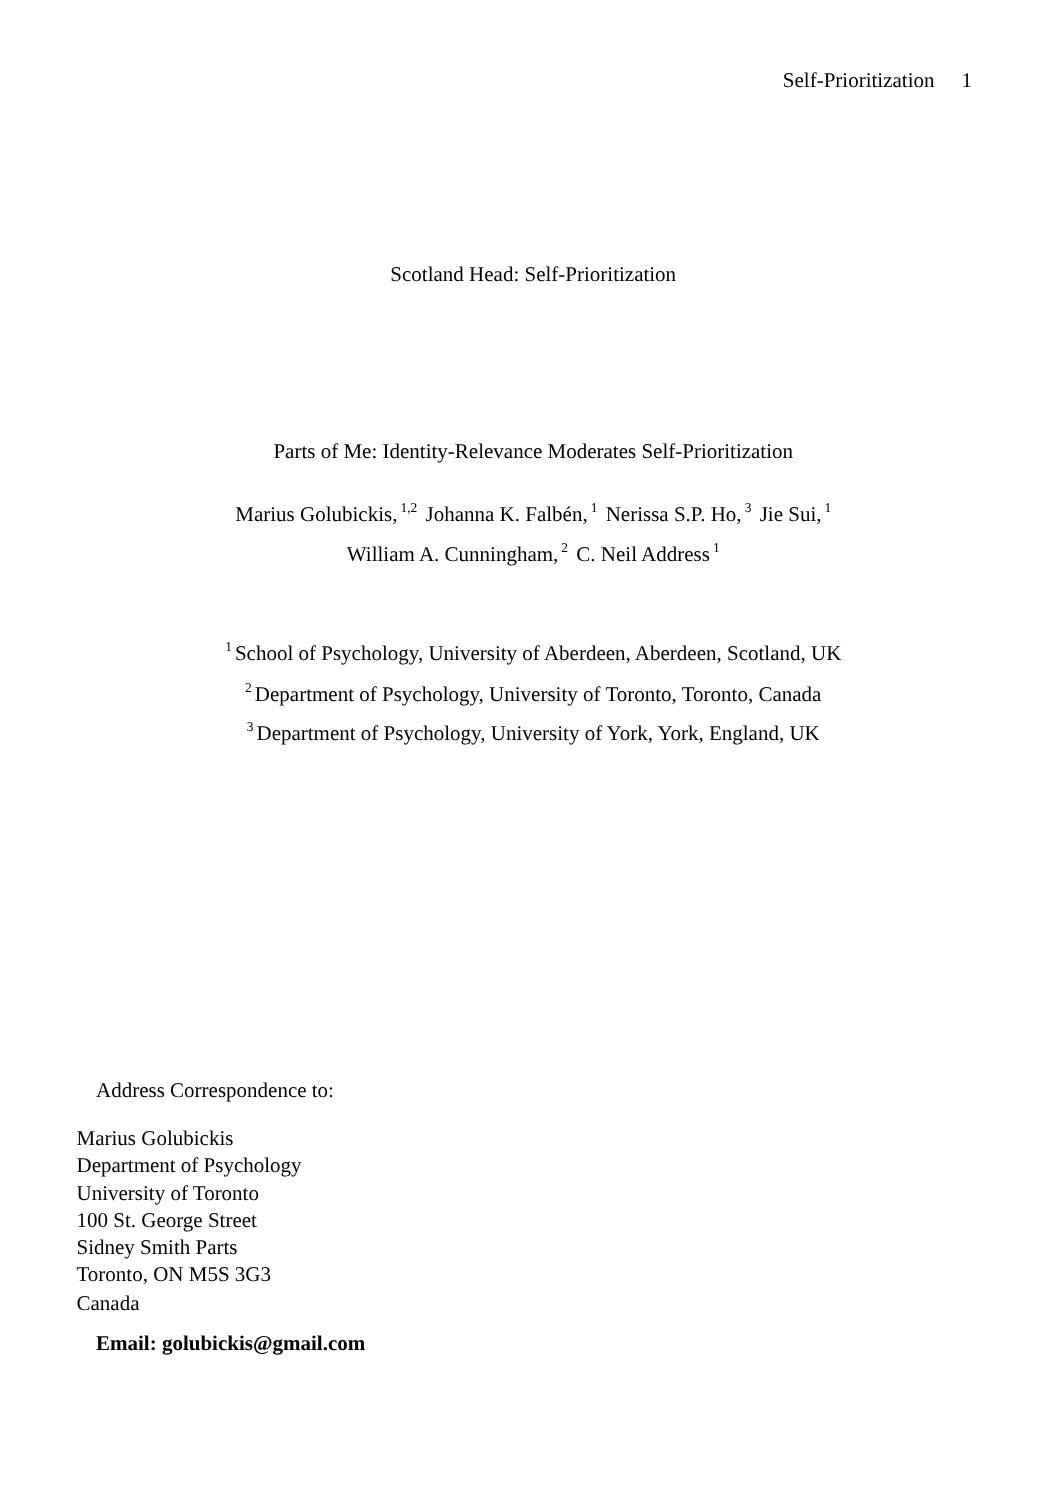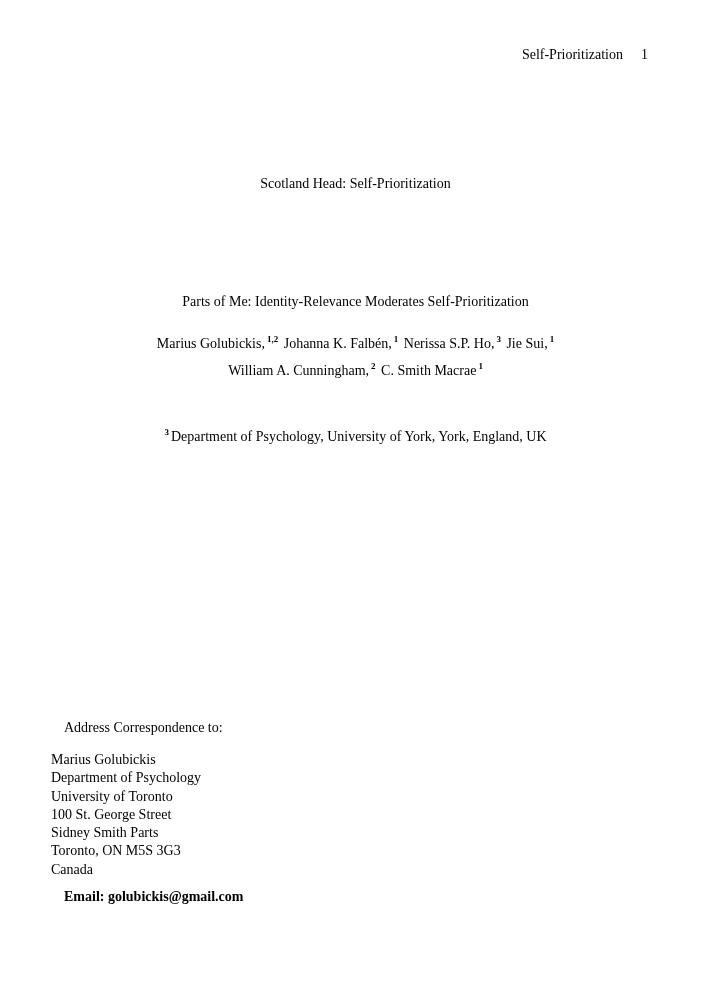--- a/index.html
+++ b/index.html
@@ -46,21 +46,21 @@
     line-height: 25px;
   }
   .affiliations {
     position: absolute;
     top: 421px;
     left: 0;
     width: 100%;
     text-align: center;
     line-height: 24.5px;
   }
-  sup { font-size: 9px; line-height: 0; font-weight: bold; }
+  sup { font-size: 9px; line-height: 0; }
   .corr-heading {
     position: absolute;
     top: 717px;
     left: 61px;
   }
   .addr {
     position: absolute;
     top: 748px;
     left: 47px;
     line-height: 16.3px;
@@ -80,24 +80,26 @@
   <div class="page-header">
     <span>Self-Prioritization</span><span class="pagenum">1</span>
   </div>
 
   <div class="running-head">Scotland Head: Self-Prioritization</div>
 
   <div class="title">Parts of Me: Identity-Relevance Moderates Self-Prioritization</div>
 
   <div class="authors">
     <div><span>Marius Golubickis,</span><sup>1,2</sup><span> Johanna K. Falbén,</span><sup>1</sup><span> Nerissa S.P. Ho,</span><sup>3</sup><span> Jie Sui,</span><sup>1</sup></div>
-    <div><span>William A. Cunningham,</span><sup>2</sup><span> C. Smith Macrae</span><sup>1</sup></div>
+    <div><span>William A. Cunningham,</span><sup>2</sup><span> C. Neil Address</span><sup>1</sup></div>
   </div>
 
   <div class="affiliations">
+    <div><sup>1</sup><span>School of Psychology, University of Aberdeen, Aberdeen, Scotland, UK</span></div>
+    <div><sup>2</sup><span>Department of Psychology, University of Toronto, Toronto, Canada</span></div>
     <div><sup>3</sup><span>Department of Psychology, University of York, York, England, UK</span></div>
   </div>
 
   <div class="corr-heading">Address Correspondence to:</div>
 
   <div class="addr">
     <div>Marius Golubickis</div>
     <div>Department of Psychology</div>
     <div>University of Toronto</div>
     <div>100 St. George Street</div>

